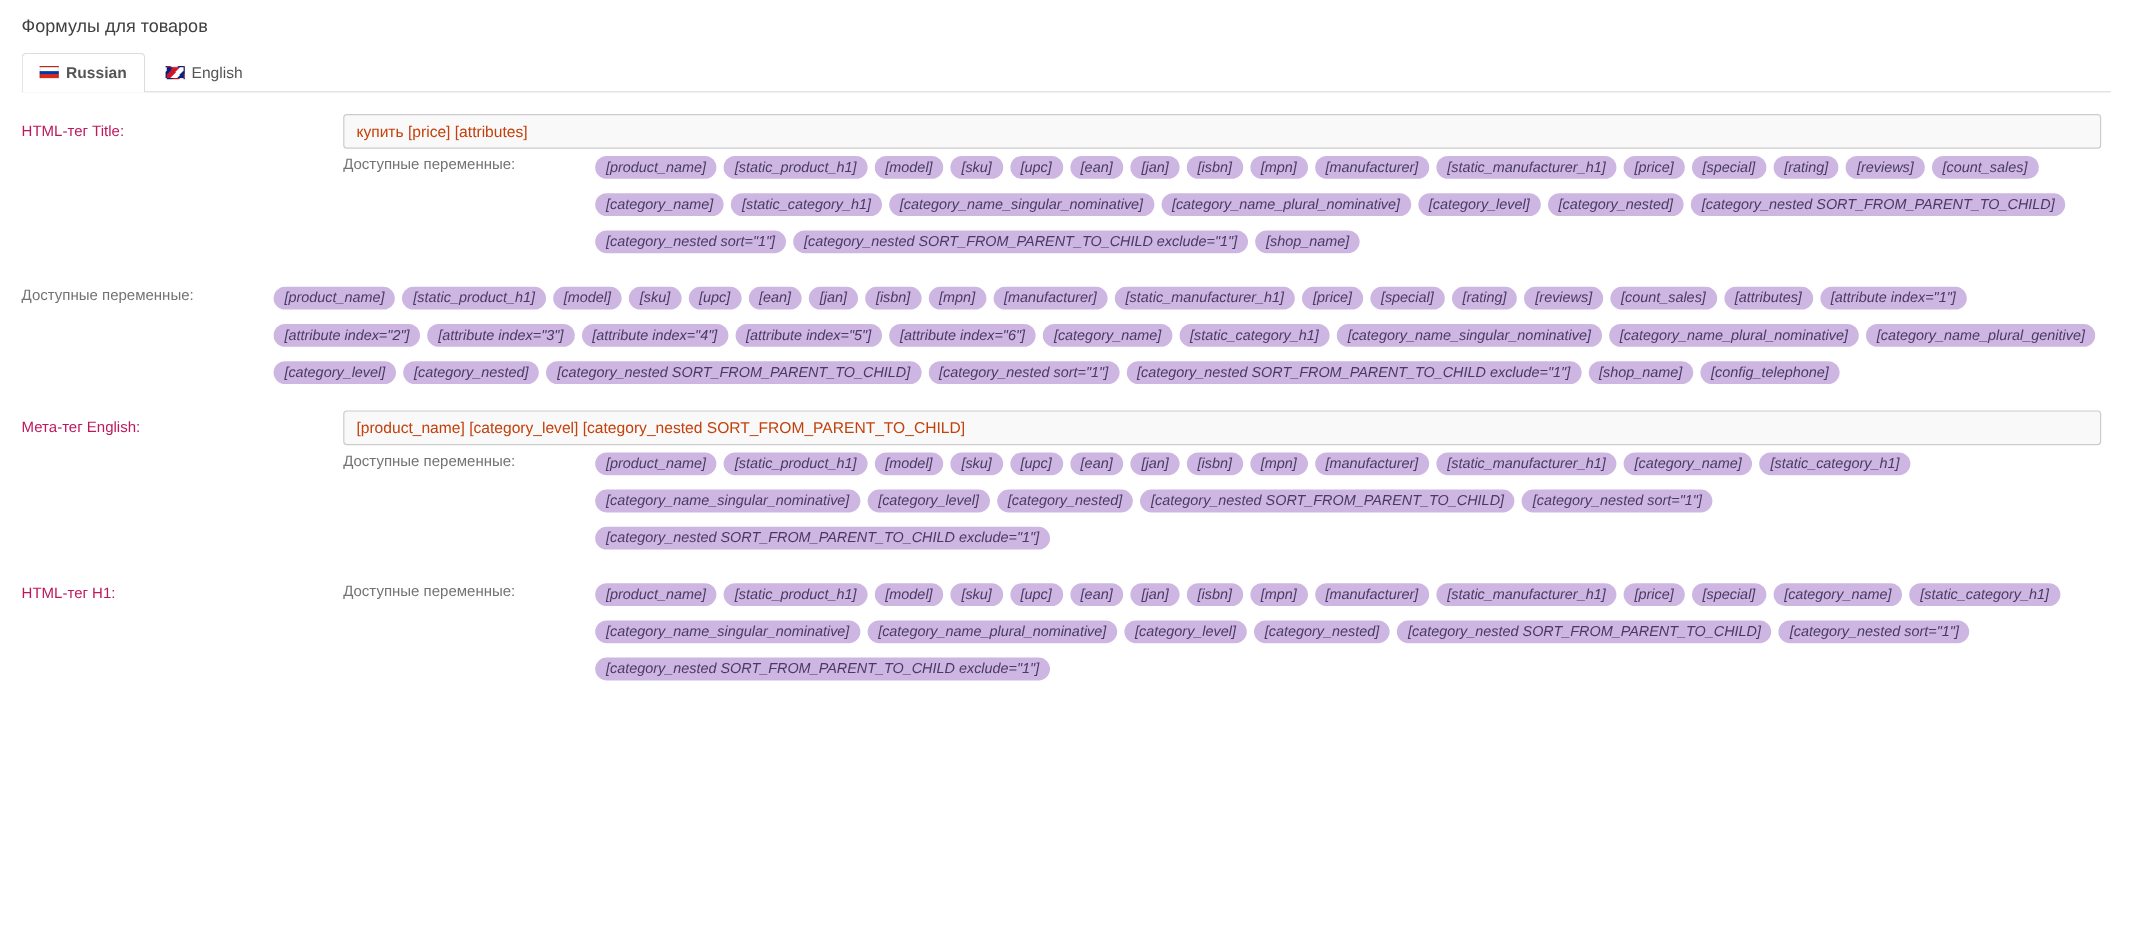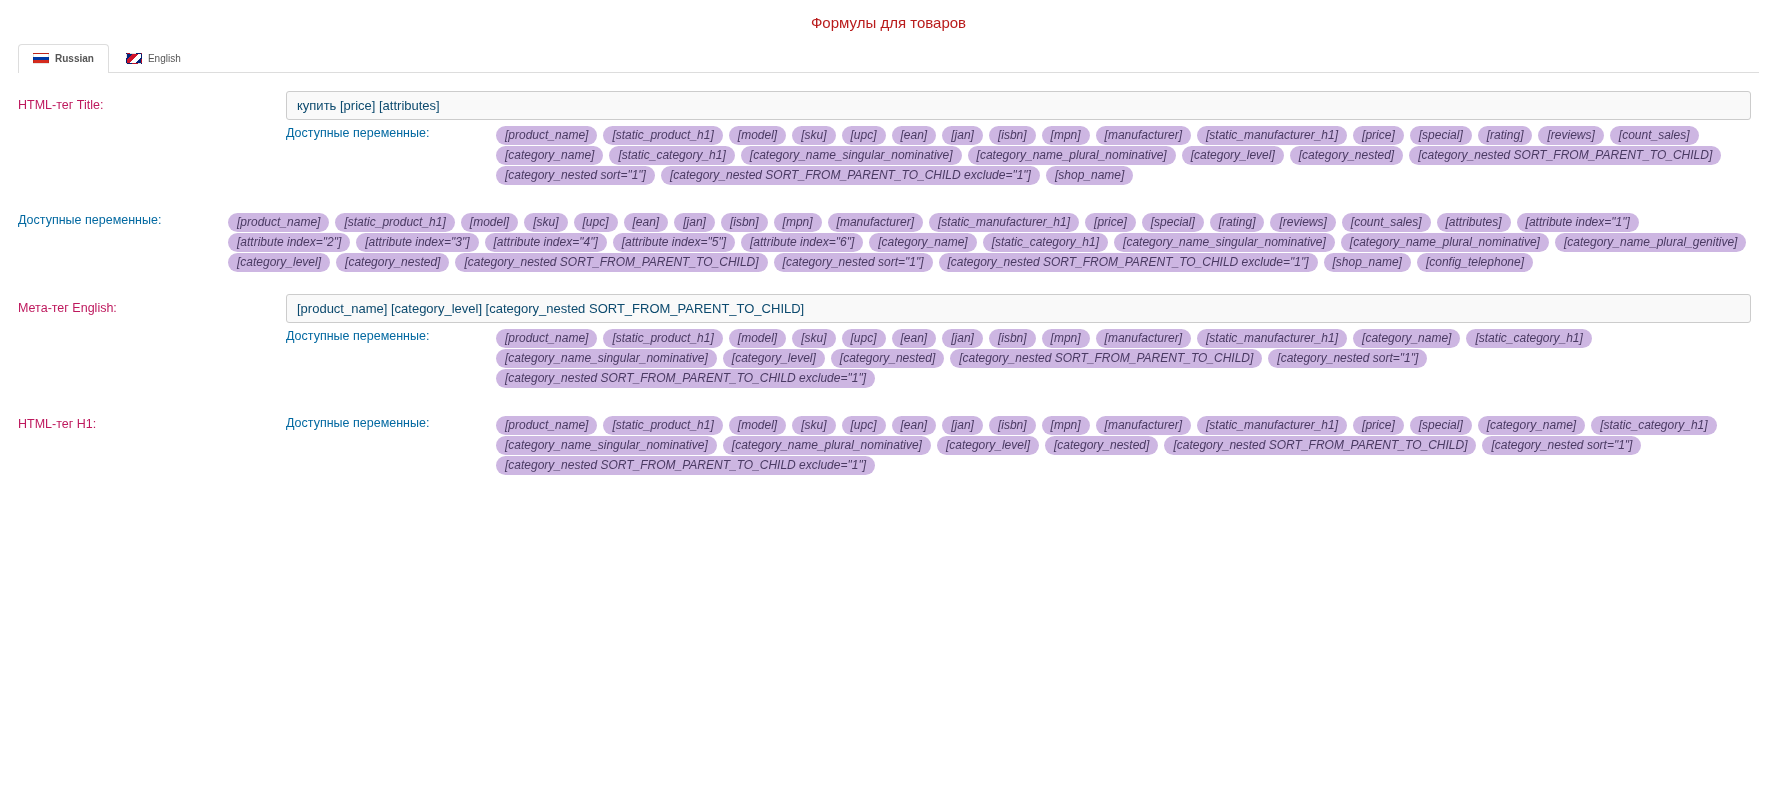--- a/index.html
+++ b/index.html
@@ -9,44 +9,43 @@
     font-family: Arial, Helvetica, sans-serif;
     font-size: 13px;
     color: #555;
     background: #fff;
   }
   .panel {
     padding: 8px 18px 20px 18px;
   }
   .panel-title {
     font-size: 15px;
-    color: #b91c1c;
+    color: #404040;
     margin: 6px 0 12px 0;
     font-weight: normal;
-    text-align: center;
   }
   .tabs {
     border-bottom: 1px solid #ddd;
     display: flex;
     gap: 2px;
   }
   .tab {
     padding: 8px 14px 9px 14px;
     border: 1px solid transparent;
     border-bottom: none;
     border-top-left-radius: 4px;
     border-top-right-radius: 4px;
     position: relative;
     top: 1px;
     cursor: pointer;
     color: #555;
     display: flex;
     align-items: center;
     gap: 6px;
-    font-size: 10px;
+    font-size: 13px;
   }
   .tab.active {
     border-color: #ddd;
     background: #fff;
     font-weight: bold;
   }
   .flag {
     width: 16px;
     height: 11px;
     display: inline-block;
@@ -76,44 +75,44 @@
     flex: 1;
     min-width: 0;
     padding-right: 8px;
   }
   .text-input, .textarea {
     width: 100%;
     padding: 6px 10px;
     border: 1px solid #ccc;
     background: #f9f9f9;
     border-radius: 3px;
-    color: #0c4a6e;
+    color: #c2410c;
     font-family: inherit;
     font-size: 13px;
   }
   .textarea {
     min-height: 55px;
     resize: vertical;
   }
   .vars-line {
     display: flex;
     align-items: flex-start;
     margin-top: 6px;
     font-size: 12.5px;
   }
   .vars-label {
     width: 210px;
     flex: 0 0 210px;
-    color: #0369a1;
+    color: #737373;
   }
   .vars-tags {
     flex: 1;
     display: flex;
     flex-wrap: wrap;
-    gap: 1px 6px;
+    gap: 12px 6px;
   }
   .tag {
     display: inline-block;
     background: #cdb6e2;
     color: #4a3a63;
     padding: 2px 9px 3px 9px;
     border-radius: 10px;
     font-style: italic;
     font-size: 12px;
     cursor: pointer;

